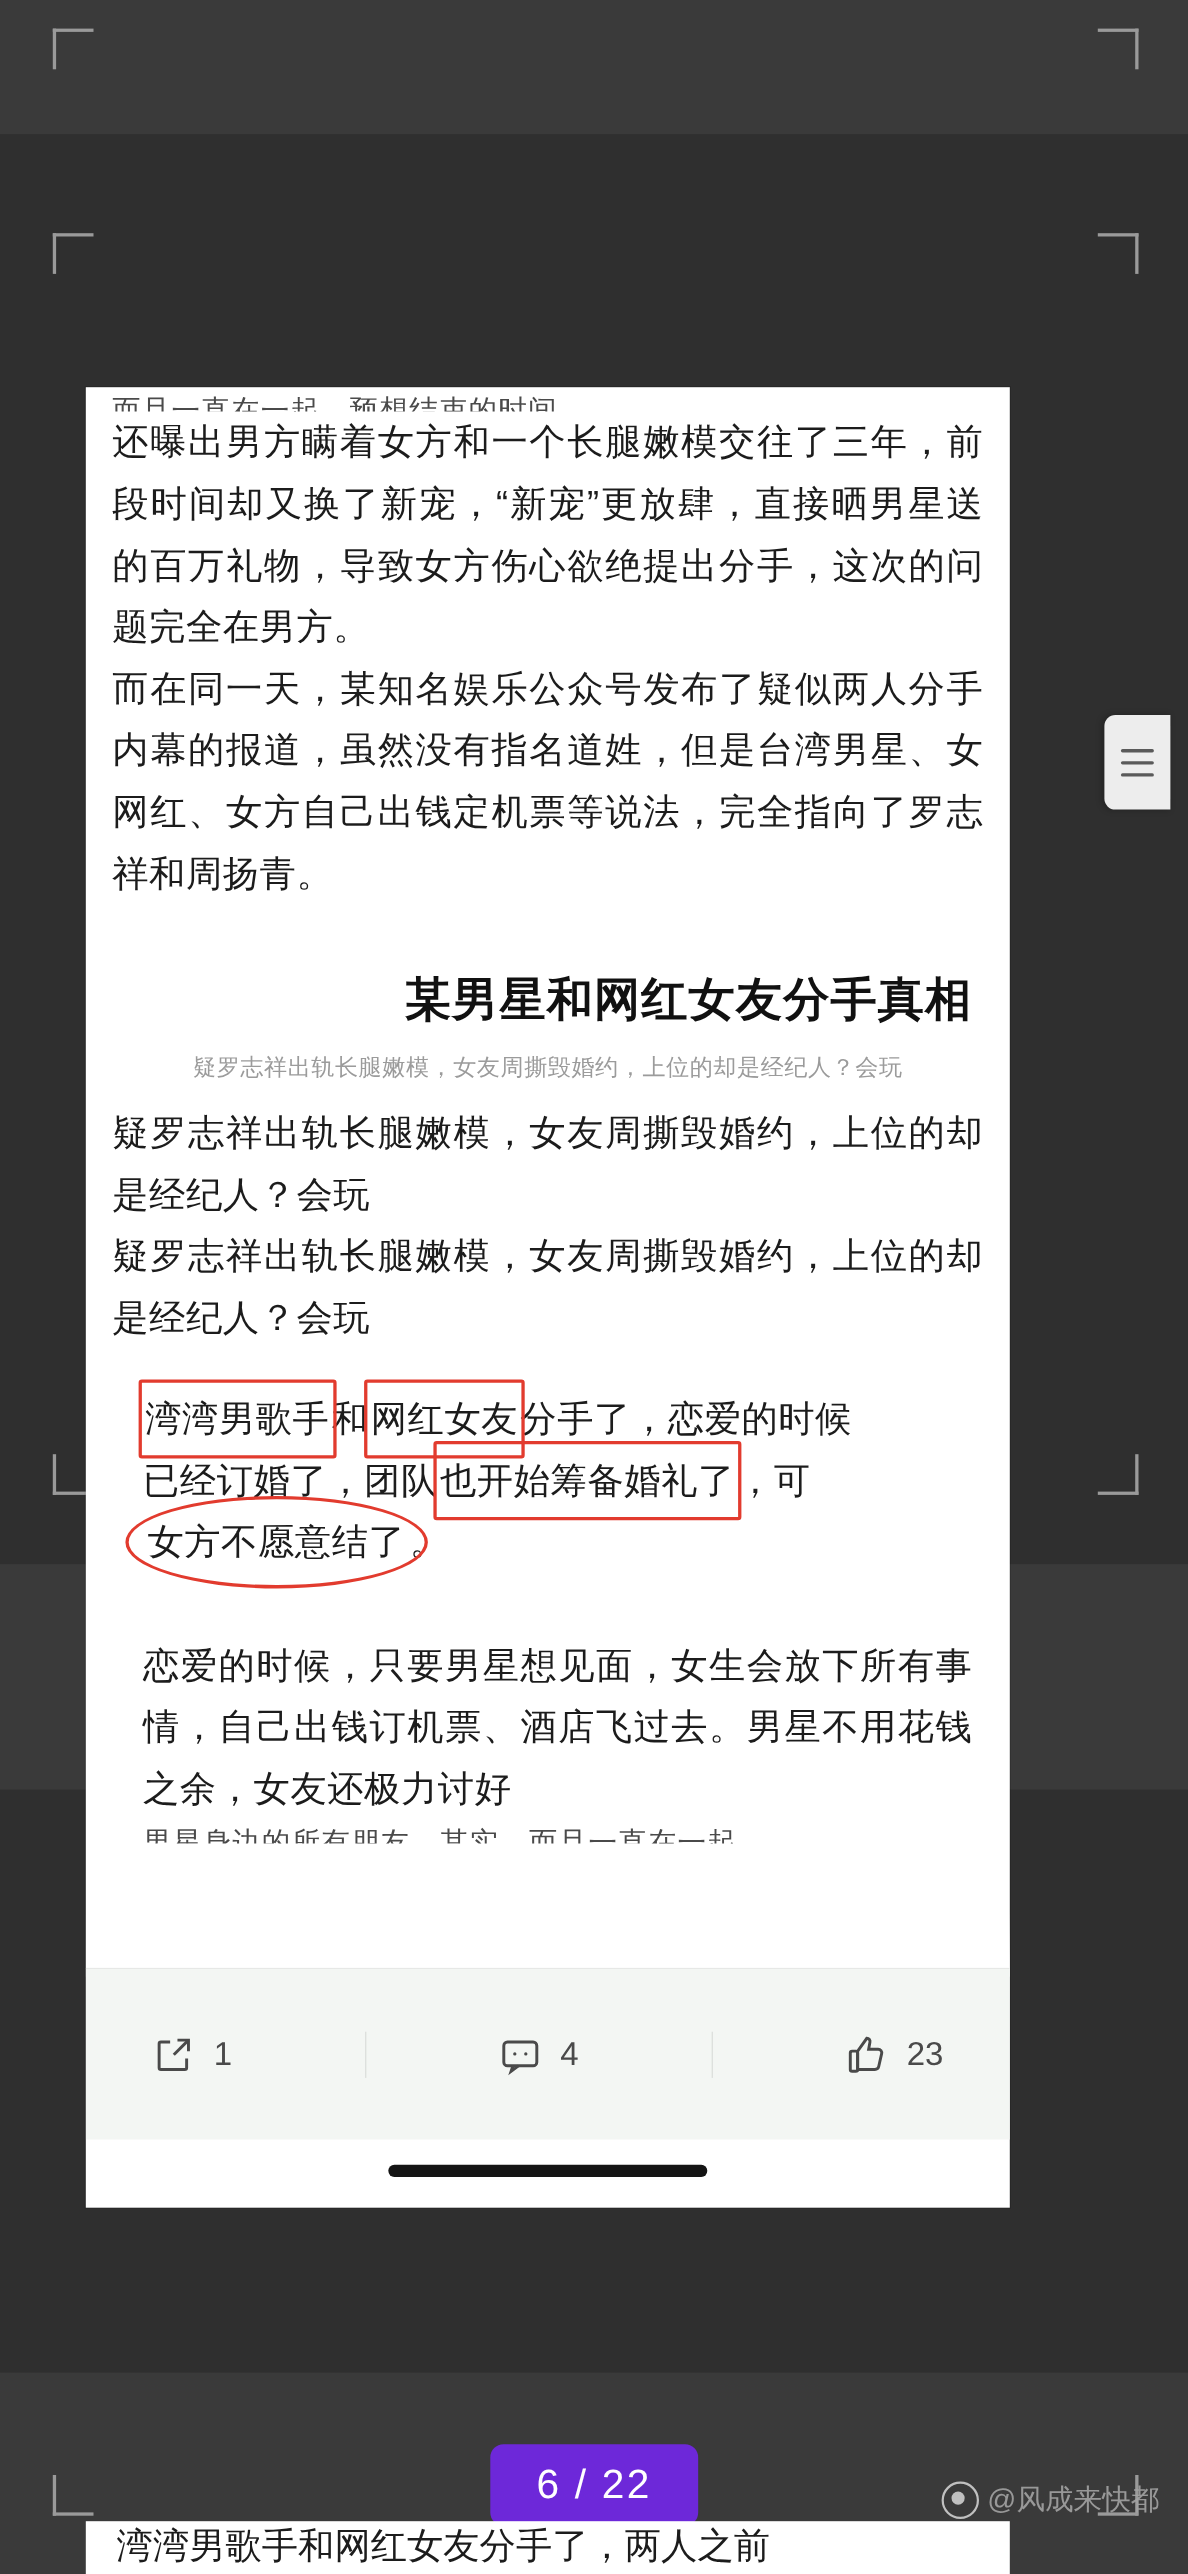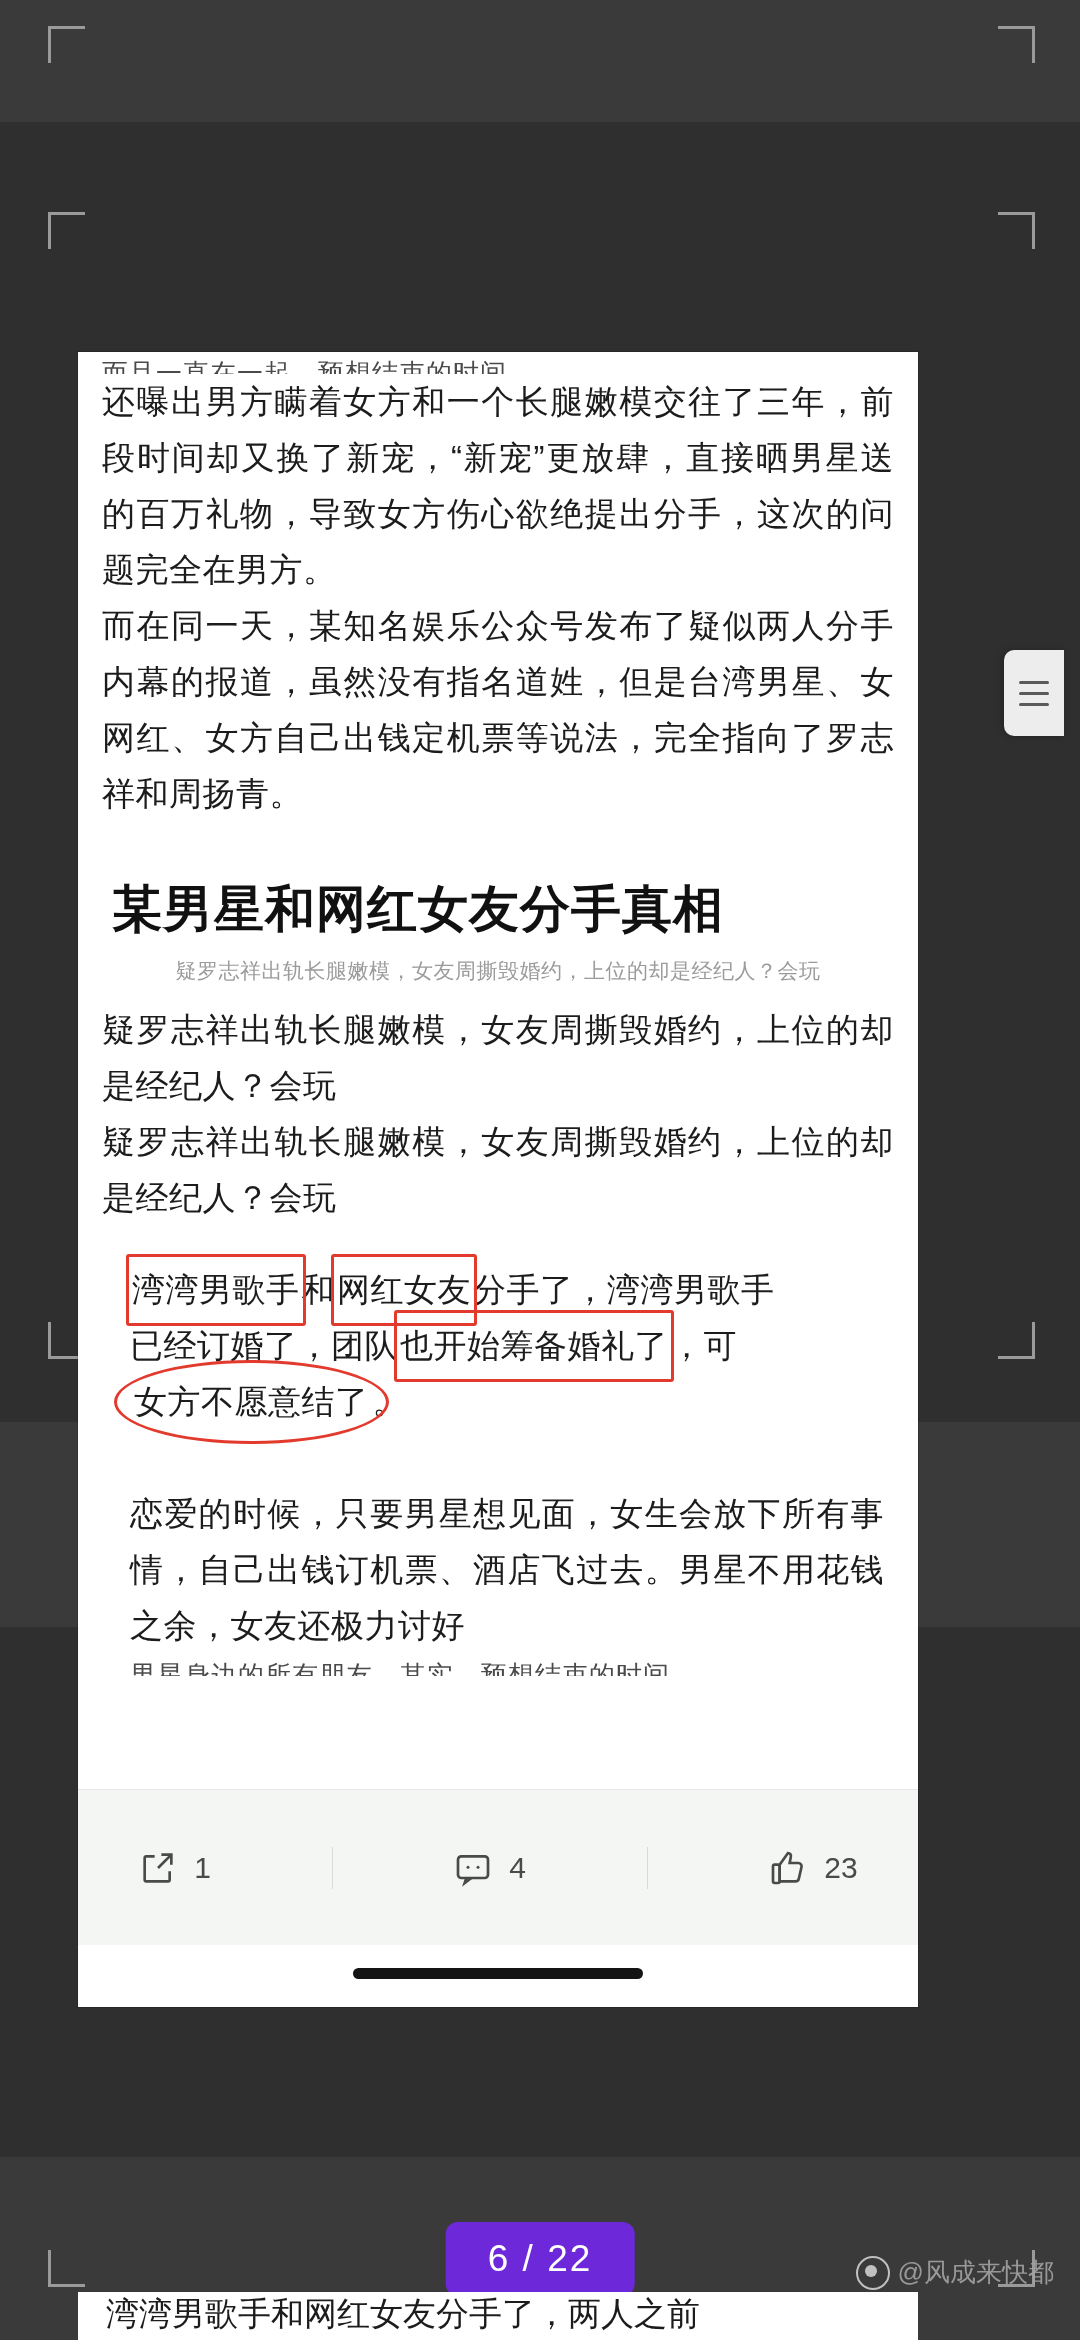--- a/index.html
+++ b/index.html
@@ -98,25 +98,25 @@
     font-family: "Liberation Sans", sans-serif;
   }
 
   .spacer-sm { height: 14px; }
   .spacer-md { height: 36px; }
   .spacer-lg { height: 56px; }
 
   h1.art-title {
     margin: 0;
     color: #111;
-    font-size: 50px;
+    font-size: 42px;
     line-height: 62px;
     font-weight: bold;
     letter-spacing: 1px;
-    text-align: left;
+    text-align: right;
     padding: 0 10px;
   }
 
   .art-sub {
     margin: 0;
     color: #9b9b9b;
     font-size: 21px;
     line-height: 34px;
     text-align: center;
     letter-spacing: 0.5px;
@@ -336,32 +336,32 @@
     <p class="art-sub">疑罗志祥出轨长腿嫩模，女友周撕毁婚约，上位的却是经纪人？会玩</p>
 
     <div class="spacer-sm"></div>
 
     <p class="para">疑罗志祥出轨长腿嫩模，女友周撕毁婚约，上位的却是经纪人？会玩</p>
     <p class="para">疑罗志祥出轨长腿嫩模，女友周撕毁婚约，上位的却是经纪人？会玩</p>
 
     <div class="spacer-md"></div>
 
     <div class="inset">
-      <p class="para"><span class="boxed">湾湾男歌手</span><span>和</span><span class="boxed">网红女友</span><span>分手了，湾湾男歌手</span></p>
+      <p class="para"><span class="boxed">湾湾男歌手</span><span>和</span><span class="boxed">网红女友</span><span>分手了，恋爱的时候</span></p>
 
       <p class="para"><span>已经订婚了，</span><span>团队</span><span class="boxed">也开始筹备婚礼了</span><span>，可</span></p>
 
       <p class="para"><span class="ellipsed">女方不愿意结了</span><span>。</span></p>
     </div>
 
     <div class="spacer-lg"></div>
 
     <div class="inset">
       <p class="para">恋爱的时候，只要男星想见面，女生会放下所有事情，自己出钱订机票、酒店飞过去。男星不用花钱之余，女友还极力讨好</p>
-      <div class="cut-line">男星身边的所有朋友，其实，预想结束的时间</div>
+      <div class="cut-line">男星身边的所有朋友，其实，而且一直在一起</div>
     </div>
   </div>
 
   <div id="doc-fade"></div>
 
   <div id="action-bar">
     <div class="action-item">
       <span class="act-icon">
         <svg width="40" height="40" viewBox="0 0 24 24" fill="none" stroke="#4a4a4a" stroke-width="1.6">
           <path d="M14 4h6v6"></path>

